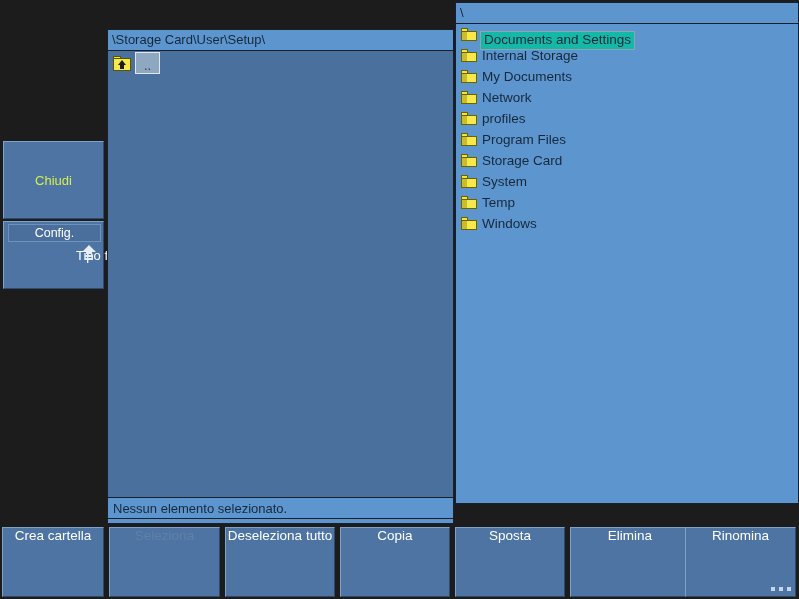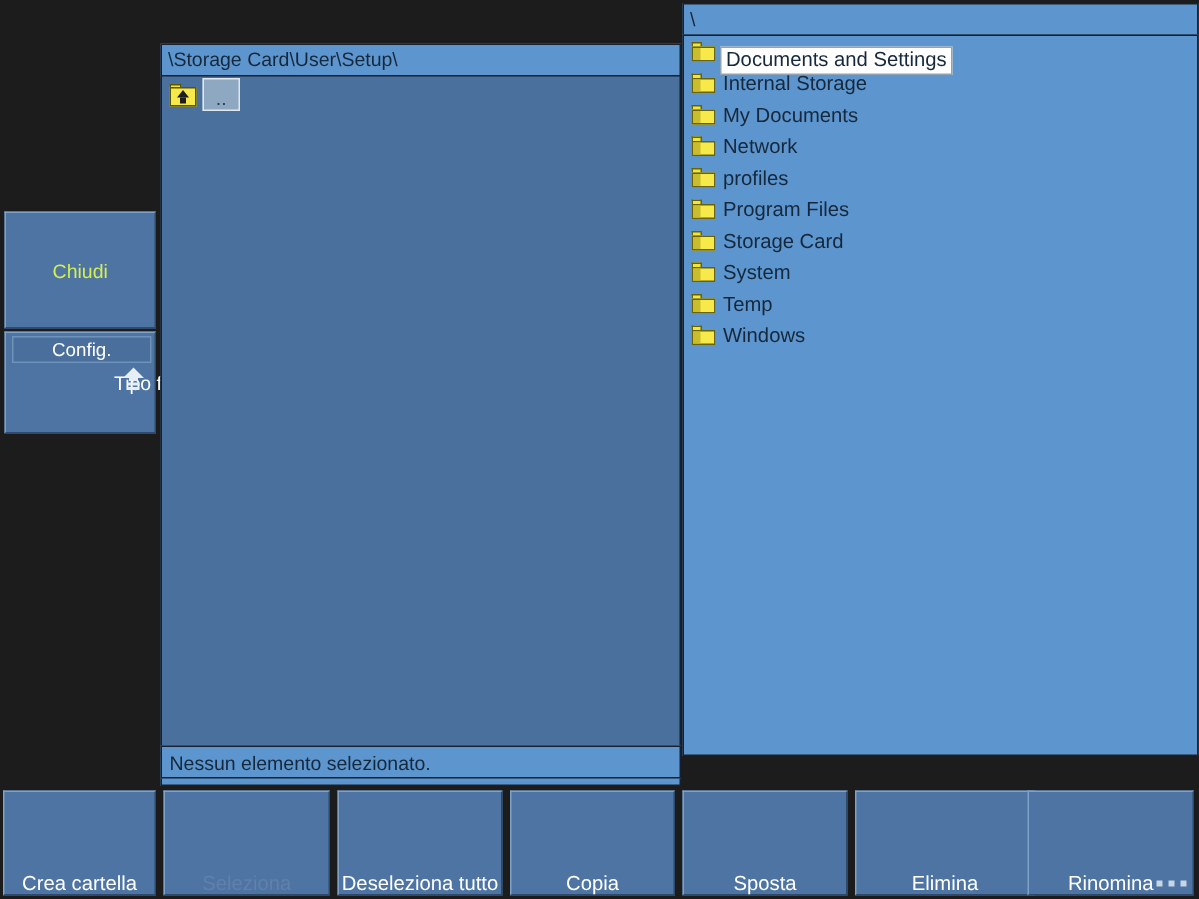--- a/index.html
+++ b/index.html
@@ -148,21 +148,21 @@
     background: #f7e94a;
     border: 1px solid #6b6200;
   }
   .folder-ico .shade {
     position: absolute; left: 1px; top: 4px;
     width: 5px; height: 8px;
     background: #c9bd2e;
   }
   .item-label { line-height: 1; }
   .item.selected .item-label {
-    background: #ffffff;
+    background: #14b8a6;
     border: 1px solid #8fa3b4;
     padding: 1px 3px 2px 3px;
     margin: 12px 0 0 -2px;
   }
 
   
   #up-entry {
     position: relative;
     height: 24px;
     display: flex; align-items: center;
@@ -231,21 +231,21 @@
     background: #1c1c1c;
   }
   .tbtn {
     position: absolute;
     top: 2px; height: 70px;
     background: #4d74a2;
     border-top: 1px solid #7ea2c8;
     border-left: 1px solid #7ea2c8;
     border-right: 1px solid #2d4a6d;
     border-bottom: 1px solid #2d4a6d;
-    display: flex; align-items: flex-end; justify-content: center;
+    display: flex; align-items: flex-start; justify-content: center;
     color: #ffffff;
     font-size: 13.5px;
     text-align: center;
   }
   .tbtn.disabled { color: #5f81ab; }
   #ellipsis {
     position: absolute;
     right: 8px; bottom: 8px;
     display: flex; gap: 4px;
   }

